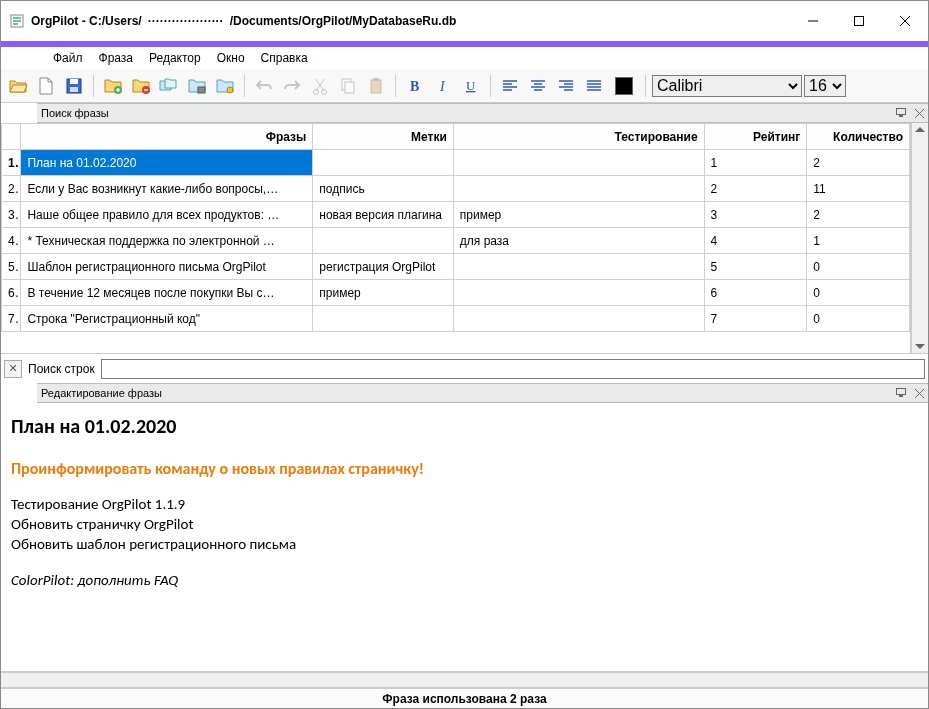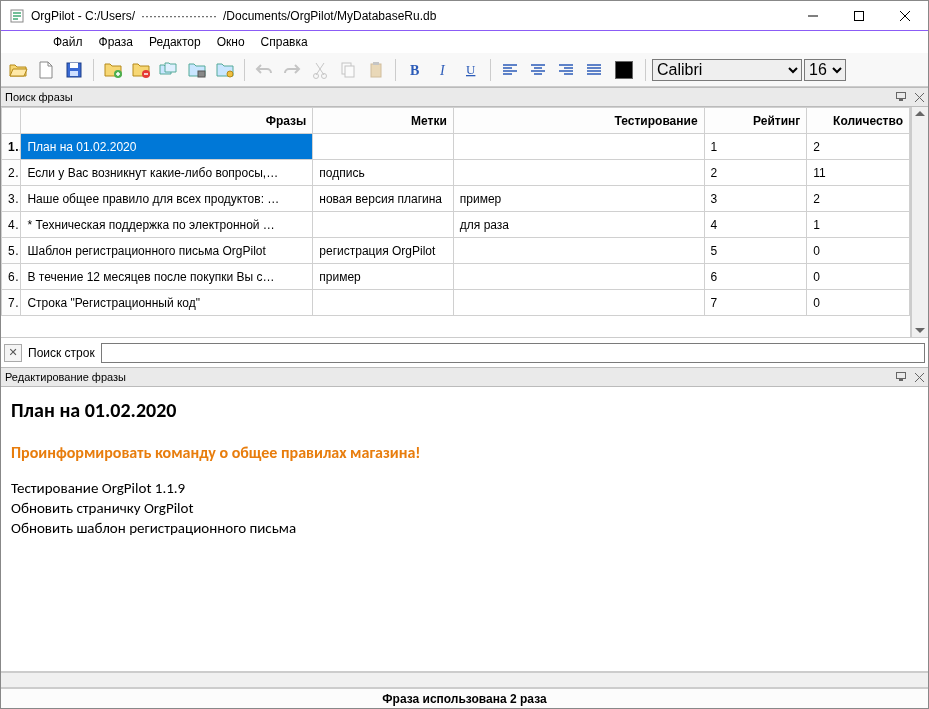--- a/index.html
+++ b/index.html
@@ -11,23 +11,24 @@
   width: 929px;
   height: 709px;
   overflow: hidden;
   display: flex;
   flex-direction: column;
   border: 1px solid #888;
 }
 .titlebar {
   display: flex;
   align-items: center;
-  height: 30px;
+  height: 46px;
   background: #fff;
-  border-bottom: 1px solid #8b5cf6;
+  border-bottom: 6px solid #8b5cf6;
+  font-weight: bold;
 }
 .titlebar .tb-icon { width: 16px; height: 16px; margin: 0 6px 0 8px; display: inline-flex; align-items:center; justify-content:center;}
 .titlebar .tb-title { flex: 0 0 auto; font-size: 12px; }
 .titlebar .tb-spacer { flex: 1; }
 .win-btn { width: 46px; height: 30px; display: flex; align-items:center; justify-content:center; }
 .menubar {
   display: flex;
   height: 22px;
   align-items: center;
   padding: 0 4px;
@@ -62,20 +63,21 @@
 
 .panel-header {
   display: flex;
   align-items: center;
   background: #eaeaea;
   border: 1px solid #bbb;
   border-left: none; border-right:none;
   height: 20px;
   font-size: 11px;
   padding-left: 4px;
+  margin-left: 36px;
 }
 .panel-header .ph-spacer { flex:1; }
 .panel-header .ph-btn { width: 18px; height:16px; display:inline-flex; align-items:center; justify-content:center; color:#555; }
 
 .grid-wrap {
   height: 230px;
   overflow: hidden;
   display: flex;
 }
 .grid-body { flex:1; overflow:hidden; background:#fff; border-right:1px solid #ccc;}
@@ -437,25 +439,26 @@
     </span>
   <span class="ph-btn">
       <svg width="9" height="9">
         <path d="M0 0l9 9M9 0L0 9" stroke="#666"></path>
       </svg>
     </span>
 </div>
 
 <div class="editor">
   <h2>План на 01.02.2020</h2>
-  <div class="highlight">Проинформировать команду о общее правилах магазина!</div>
+  <div class="highlight">Проинформировать команду о новых правилах страничку!</div>
   <div class="block">
     <div>Тестирование OrgPilot 1.1.9</div>
     <div>Обновить страничку OrgPilot</div>
     <div>Обновить шаблон регистрационного письма</div>
   </div>
+  <div class="italic">ColorPilot: дополнить FAQ</div>
 </div>
 
 <div class="hscroll"></div>
 
 <div class="statusbar">
   <span>Фраза использована 2 раза</span>
 </div>
 
 </body></html>

